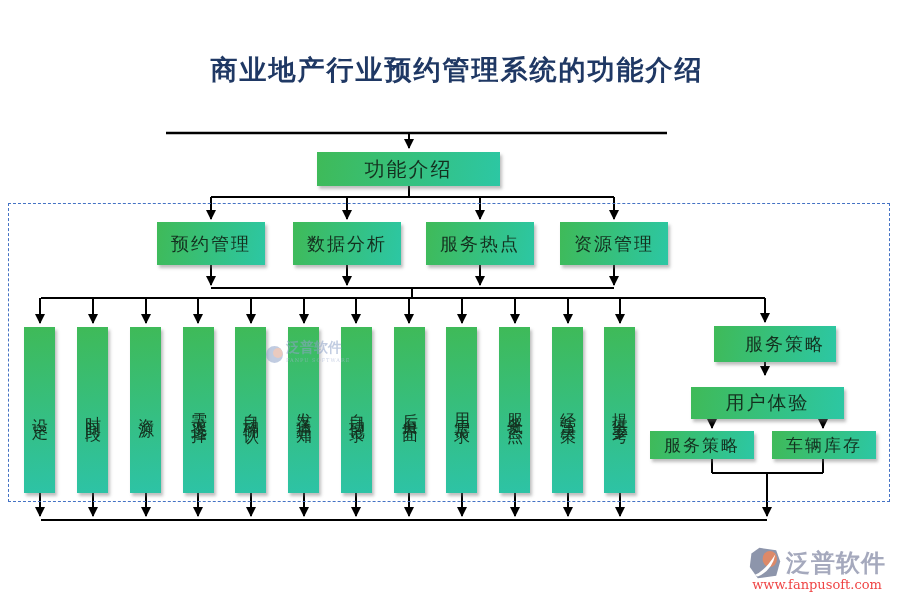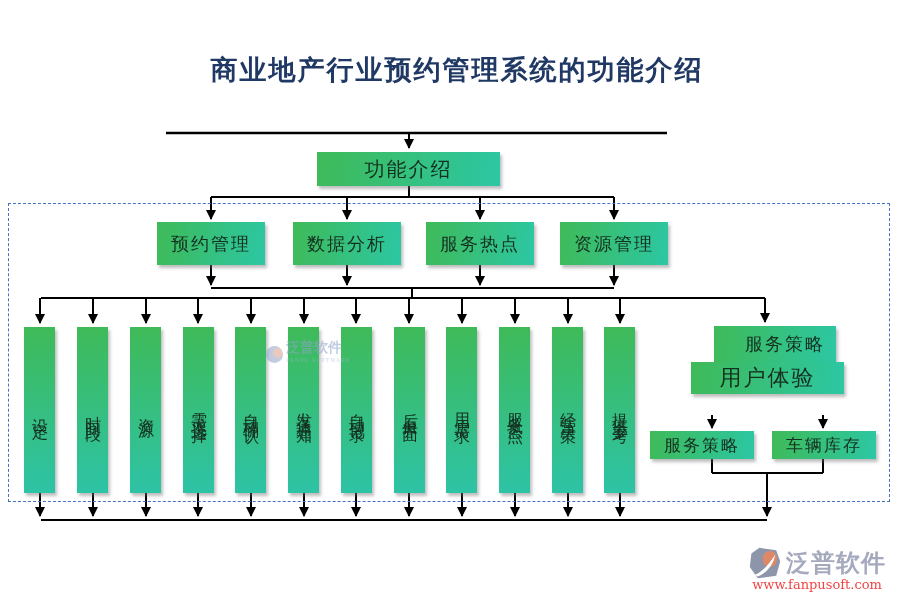--- a/index.html
+++ b/index.html
@@ -140,21 +140,21 @@
   <div class="node v-node leaf-node" style="left:235px;">自动确认</div>
   <div class="node v-node leaf-node" style="left:288px;">发送通知</div>
   <div class="node v-node leaf-node" style="left:341px;">自动记录</div>
   <div class="node v-node leaf-node" style="left:394px;">后台界面</div>
   <div class="node v-node leaf-node" style="left:446px;">用户需求</div>
   <div class="node v-node leaf-node" style="left:499px;">服务热点</div>
   <div class="node v-node leaf-node" style="left:552px;">经营决策</div>
   <div class="node v-node leaf-node" style="left:604px;">提供参考</div>
 
   <div class="node h-node" style="left:714px;top:326px;width:102px;height:36px;font-size:18px;padding-left:20px;">服务策略</div>
-  <div class="node h-node" style="left:691px;top:362px;width:153px;height:32px;font-size:22px;">用户体验</div>
+  <div class="node h-node" style="left:691px;top:387px;width:153px;height:32px;font-size:19px;">用户体验</div>
   <div class="node h-node" style="left:650px;top:431px;width:104px;height:28px;font-size:17px;">服务策略</div>
   <div class="node h-node" style="left:772px;top:431px;width:104px;height:28px;font-size:17px;font-family:Liberation Serif, serif;">车辆库存</div>
 
   <div class="watermark">
     <span class="wm-circle"></span>
     <span class="wm-text">
       <span>泛普软件</span>
       <span class="wm-sub">FANPU SOFTWARE</span>
     </span>
   </div>

